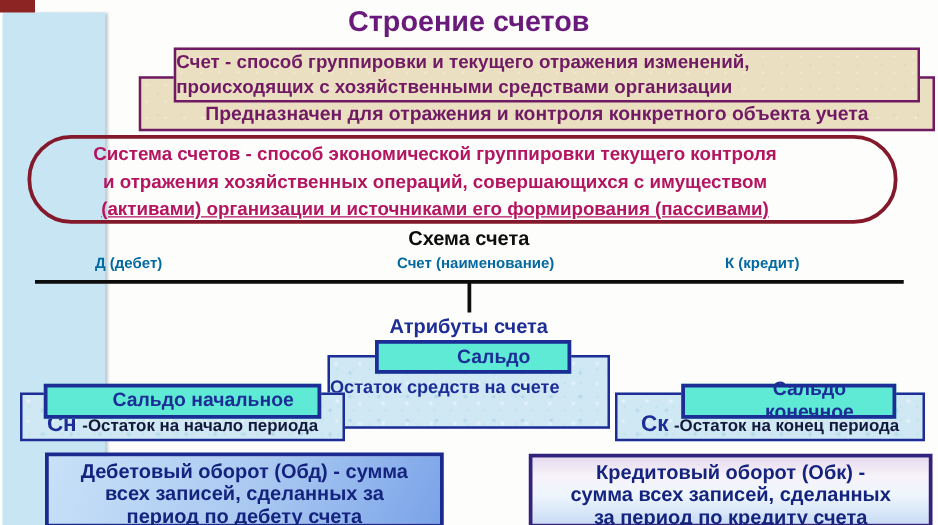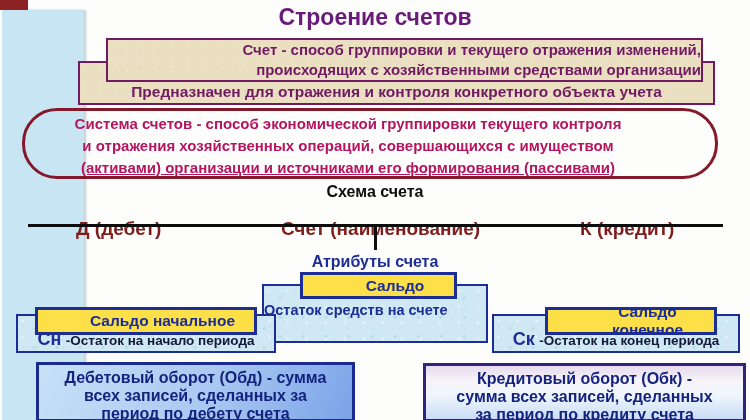--- a/index.html
+++ b/index.html
@@ -18,37 +18,37 @@
   .title{
     position:absolute;left:0;right:0;top:4px;text-align:center;
     font-size:23px;color:#6a1a7a;
   }
   .beige{
     position:absolute;box-sizing:border-box;
     background:#ebdfc2;
     background-image:radial-gradient(circle 2px at 30% 40%, rgba(255,255,255,.5), rgba(255,255,255,0) 70%),
                      radial-gradient(circle 2px at 70% 70%, rgba(190,165,120,.25), rgba(190,165,120,0) 70%);
     background-size:15px 13px,19px 17px;
-    border:2px solid #701a64;color:#701a64;text-align:right;
+    border:2px solid #701a64;color:#701a64;text-align:left;margin-left:33px;
   }
   .box2{left:78px;top:61px;width:637px;height:44px;
     display:flex;align-items:flex-end;justify-content:center;
     font-size:15.5px;padding-bottom:2px;}
   .box1{left:106px;top:38px;width:597px;height:44px;
     display:flex;flex-direction:column;justify-content:center;
     font-size:15px;line-height:20px;}
   .roundbox{
     position:absolute;left:22px;top:108px;width:696px;height:71px;
     box-sizing:border-box;border:3px solid #84192c;border-radius:35px;
     color:#b41560;font-size:15px;line-height:22px;text-align:center;
     padding:2px 44px 0 0;
   }
   .underline{text-decoration:underline;}
   .schema-title{position:absolute;left:0;right:0;top:183px;text-align:center;font-size:16px;color:#0d0d0d;}
-  .lbl{position:absolute;top:218px;font-size:19px;color:#7f1d1d;}
+  .lbl{position:absolute;top:203px;font-size:12px;color:#0369a1;}
   .lbl-debit{left:76px;}
   .lbl-account{left:0;right:0;text-align:center;margin-left:11px;}
   .lbl-credit{left:580px;}
   .hline{position:absolute;left:28px;top:224px;width:695px;height:3px;background:#0d0d0d;}
   .vline{position:absolute;left:374px;top:224px;width:3px;height:26px;background:#0d0d0d;}
   .attr-title{position:absolute;left:0;right:0;top:253px;text-align:center;font-size:16px;color:#1c2d96;}
   .textured{
     position:absolute;box-sizing:border-box;
     background-color:#cfe8f4;
     background-image:
@@ -60,21 +60,21 @@
   }
   .tex-central{left:262px;top:284px;width:226px;height:59px;}
   .tex-left{left:16px;top:314px;width:260px;height:39px;}
   .tex-right{left:492px;top:314px;width:248px;height:39px;}
   .saldo-desc{
     position:absolute;left:0;right:0;top:16px;text-align:left;
     font-size:14.5px;color:#1c2d96;
   }
   .whitebox{
     position:absolute;box-sizing:border-box;
-    background:#fde047;border:3px solid #1c2d96;color:#1c2d96;
+    background:#5eead4;border:3px solid #1c2d96;color:#1c2d96;
     text-align:center;font-size:15.5px;
     display:flex;align-items:center;justify-content:center;padding-left:33px;
   }
   .wb-saldo{left:300px;top:272px;width:157px;height:27px;}
   .wb-start{left:35px;top:307px;width:222px;height:28px;}
   .wb-end{left:545px;top:307px;width:172px;height:28px;}
   .abbr-line{position:absolute;left:0;right:0;bottom:1px;text-align:center;white-space:nowrap;}
   .abbr{font-size:18px;color:#1c2d96;}
   .abbr-desc{font-size:13.5px;color:#13193a;margin-left:0;}
   .turnover{

